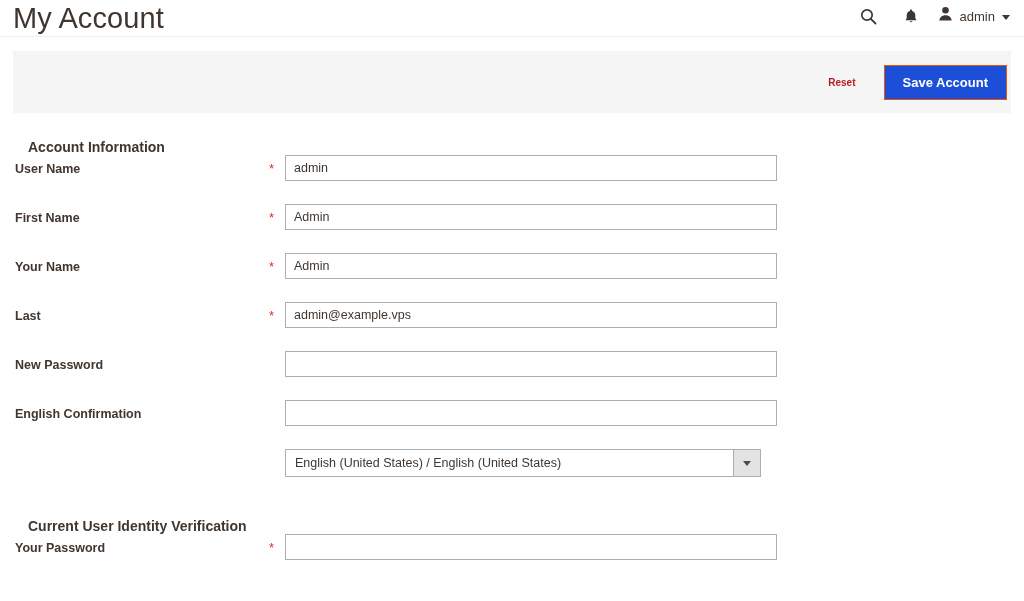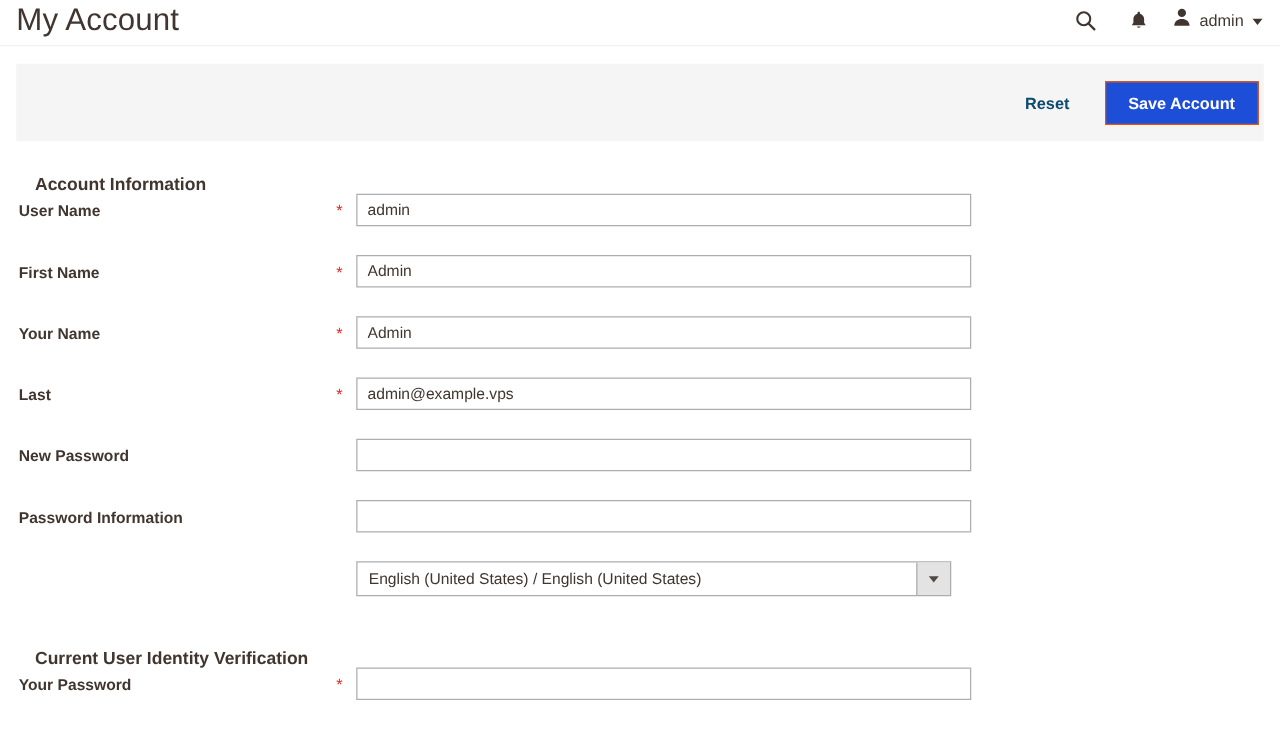--- a/index.html
+++ b/index.html
@@ -20,21 +20,21 @@
   .page-header {
     position: relative;
     height: 37px;
     border-bottom: 1px solid #f0f0f0;
     box-sizing: border-box;
   }
   .page-title {
     position: absolute;
     left: 13px;
     top: 2px;
-    font-size: 25px;
+    font-size: 29px;
     font-weight: 400;
     color: #41362f;
     letter-spacing: .1px;
     white-space: nowrap;
   }
   .header-actions {
     position: absolute;
     right: 14px;
     top: 3px;
     display: flex;
@@ -83,23 +83,23 @@
     background: #f5f5f5;
     box-sizing: border-box;
     display: flex;
     align-items: center;
     justify-content: flex-end;
   }
   .btn-reset {
     background: none;
     border: none;
     font-family: "Liberation Sans", sans-serif;
-    font-size: 13px;
+    font-size: 10px;
     font-weight: bold;
-    color: #0c4a6e;
+    color: #b91c1c;
     cursor: pointer;
     padding: 0;
     margin-right: 28px;
   }
   .btn-save {
     background: #1d4ed8;
     border: 1px solid #eb5202;
     color: #ffffff;
     font-family: "Liberation Sans", sans-serif;
     font-size: 13px;
@@ -276,21 +276,21 @@
       <div class="field-row">
         <div class="field-label">Last</div>
         <span class="required-star">*</span>
         <div class="field-control"><input class="text-input" type="text" value="admin@example.vps" style=""></div>
       </div>
       <div class="field-row">
         <div class="field-label">New Password</div>
         <div class="field-control"><input class="text-input" type="password" value="" style=""></div>
       </div>
       <div class="field-row">
-        <div class="field-label">Password Information</div>
+        <div class="field-label">English Confirmation</div>
         <div class="field-control"><input class="text-input" type="password" value="" style=""></div>
       </div>
       <div class="field-row">
         <div class="field-control">
           <div class="select-wrap">
             <span class="select-value">English (United States) / English (United States)</span>
             <span class="select-arrow-box">
               <span class="select-arrow"></span>
             </span>
           </div>

